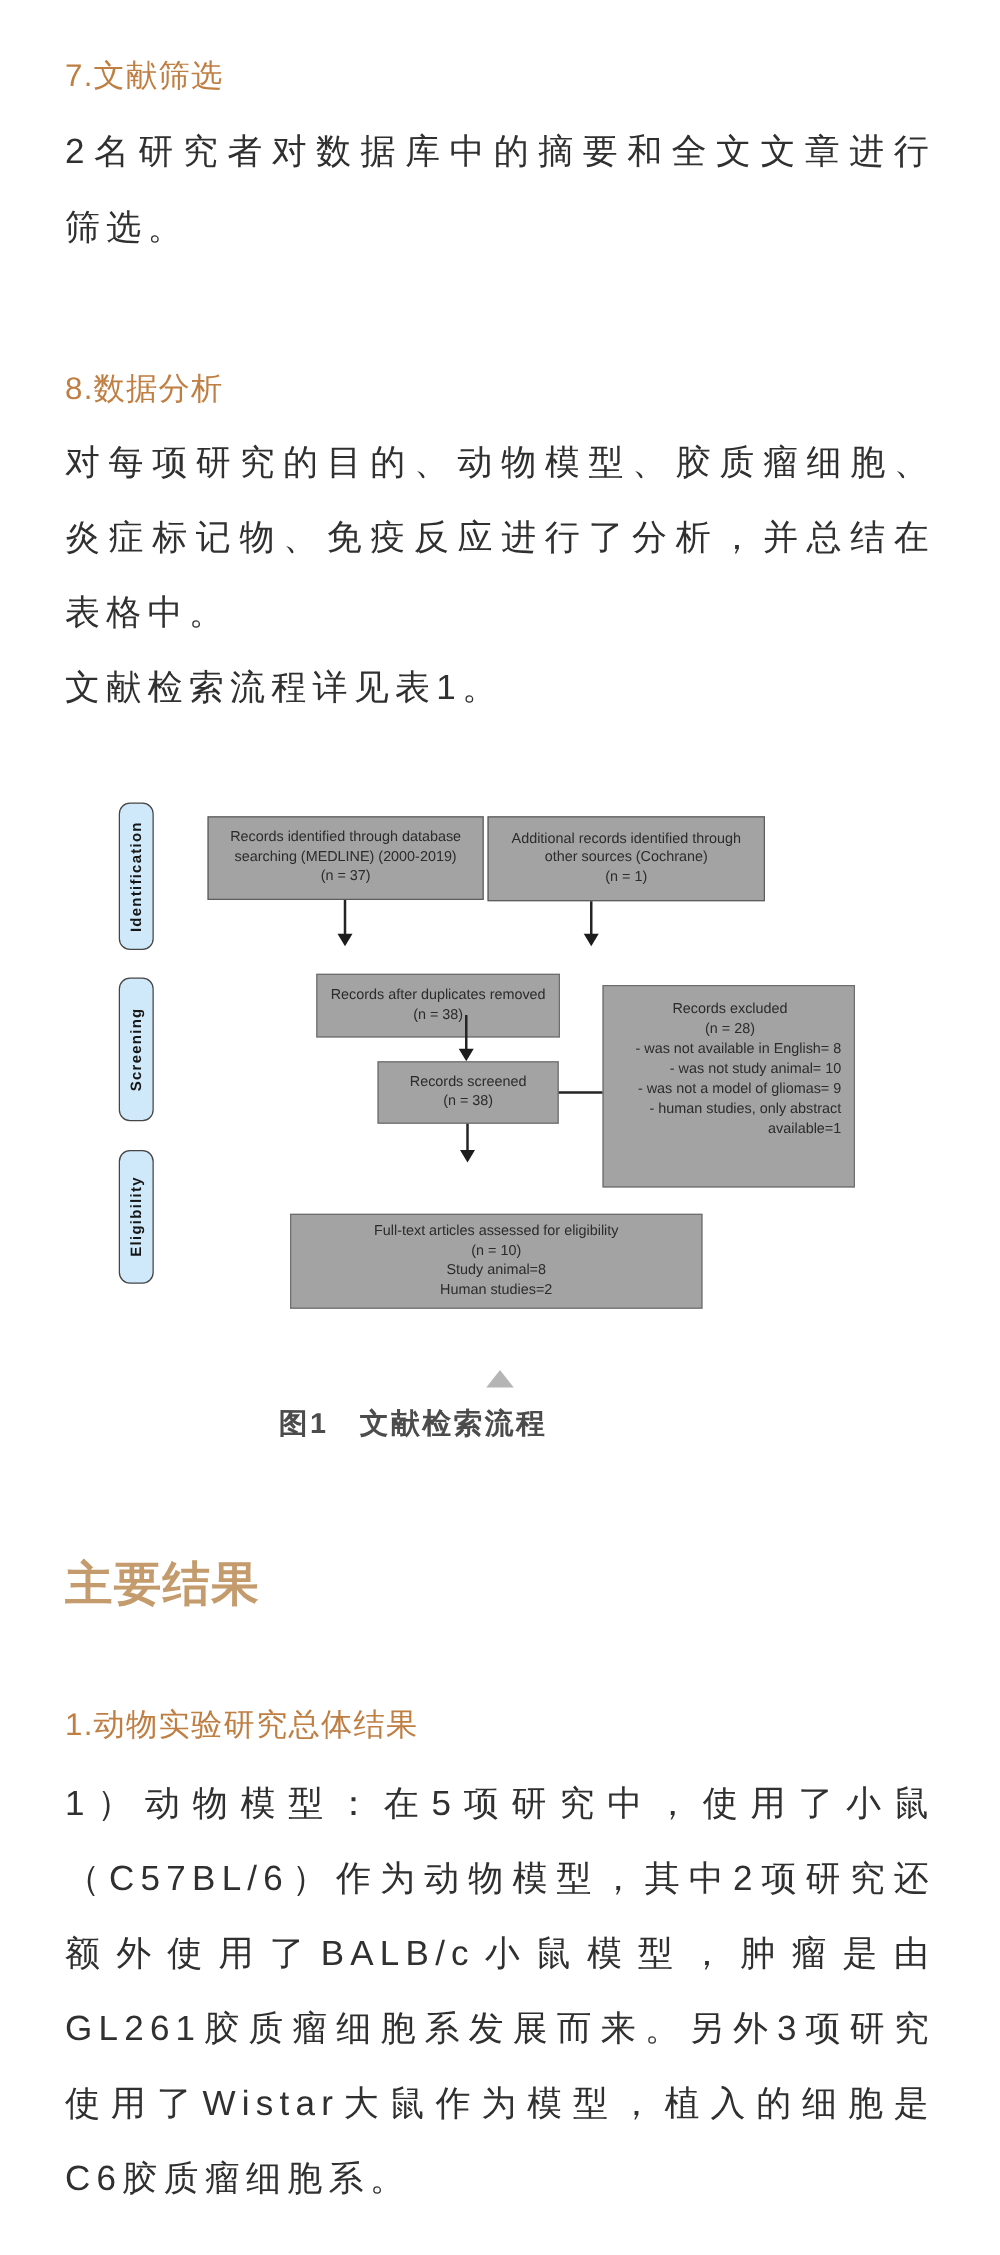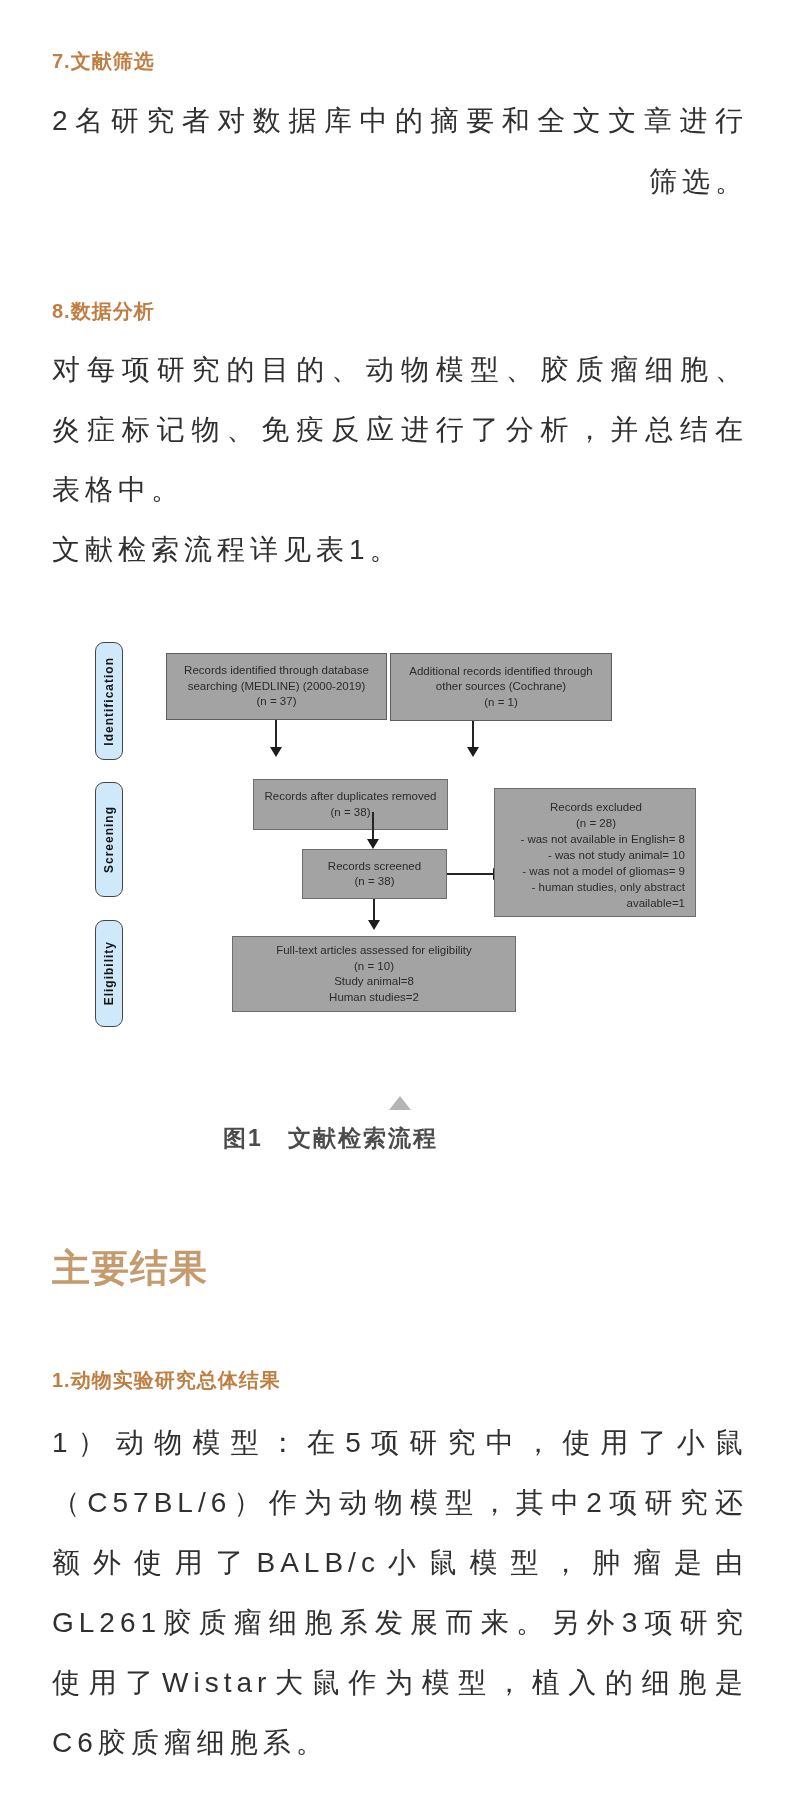--- a/index.html
+++ b/index.html
@@ -1,23 +1,23 @@
 <!DOCTYPE html>
 <html><head>
 <meta charset="utf-8">
 <style>
   html,body{margin:0;padding:0;background:#ffffff;}
   .page{position:relative;width:800px;height:1804px;background:#ffffff;overflow:hidden;
         font-family:"Liberation Sans","DejaVu Sans",sans-serif;}
   
   .sec-h{position:absolute;left:52px;width:696px;margin:0;
-         font-size:20px;line-height:40px;font-weight:700;color:#bf7e42;letter-spacing:1px;}
+         font-size:25px;line-height:40px;font-weight:400;color:#bf7e42;letter-spacing:1px;}
   .para{position:absolute;left:52px;width:696px;color:#303030;}
   .para .line{font-size:28px;letter-spacing:5px;color:#303030;}
-  .p7 .line{line-height:61px;text-align:right;}
+  .p7 .line{line-height:61px;}
   .p8 .line,.pr .line{line-height:60px;}
   .fill{text-align:justify;text-align-last:justify;text-justify:inter-character;}
   .big-title{position:absolute;left:52px;margin:0;top:1243px;
              font-family:"Liberation Serif","DejaVu Serif",serif;
              font-size:38px;line-height:50px;font-weight:700;color:#c49b6c;letter-spacing:1px;}
   
   .figure{position:absolute;left:0;top:0;width:800px;height:1060px;}
   .stage-tab{position:absolute;left:95px;width:28px;background:#cfe9fa;border:1.5px solid #454545;
              border-radius:9px;box-sizing:border-box;display:flex;align-items:center;justify-content:center;}
   .stage-tab span{writing-mode:vertical-rl;transform:rotate(180deg);
@@ -99,34 +99,34 @@
     <div class="ah-down" style="left:367px;top:839px"></div>
 
     <div class="fbox thin" style="left:302px;top:849px;width:145px;height:50px">
       <div class="bl">Records screened</div>
       <div class="bl">(n = 38)</div>
     </div>
 
     <div class="hline" style="left:447px;top:873px;width:47px"></div>
     <div class="ah-right" style="left:493px;top:868px"></div>
 
-    <div class="fbox thin listbox" style="left:494px;top:788px;width:202px;height:129px">
+    <div class="fbox thin listbox" style="left:482px;top:788px;width:202px;height:162px">
       <div class="bl c">Records excluded</div>
       <div class="bl c">(n = 28)</div>
       <div class="bl">- was not available in English= 8</div>
       <div class="bl">- was not study animal= 10</div>
       <div class="bl">- was not a model of gliomas= 9</div>
       <div class="bl">- human studies, only abstract</div>
       <div class="bl">available=1</div>
     </div>
 
     <div class="vline" style="left:373px;top:899px;height:22px"></div>
     <div class="ah-down" style="left:368px;top:920px"></div>
 
-    <div class="fbox thin" style="left:232px;top:936px;width:284px;height:76px">
+    <div class="fbox thin" style="left:232px;top:971px;width:330px;height:76px">
       <div class="bl">Full-text articles assessed for eligibility</div>
       <div class="bl">(n = 10)</div>
       <div class="bl">Study animal=8</div>
       <div class="bl">Human studies=2</div>
     </div>
   </div>
 
   <div class="tri"></div>
   <div class="caption">图1　文献检索流程</div>
 

